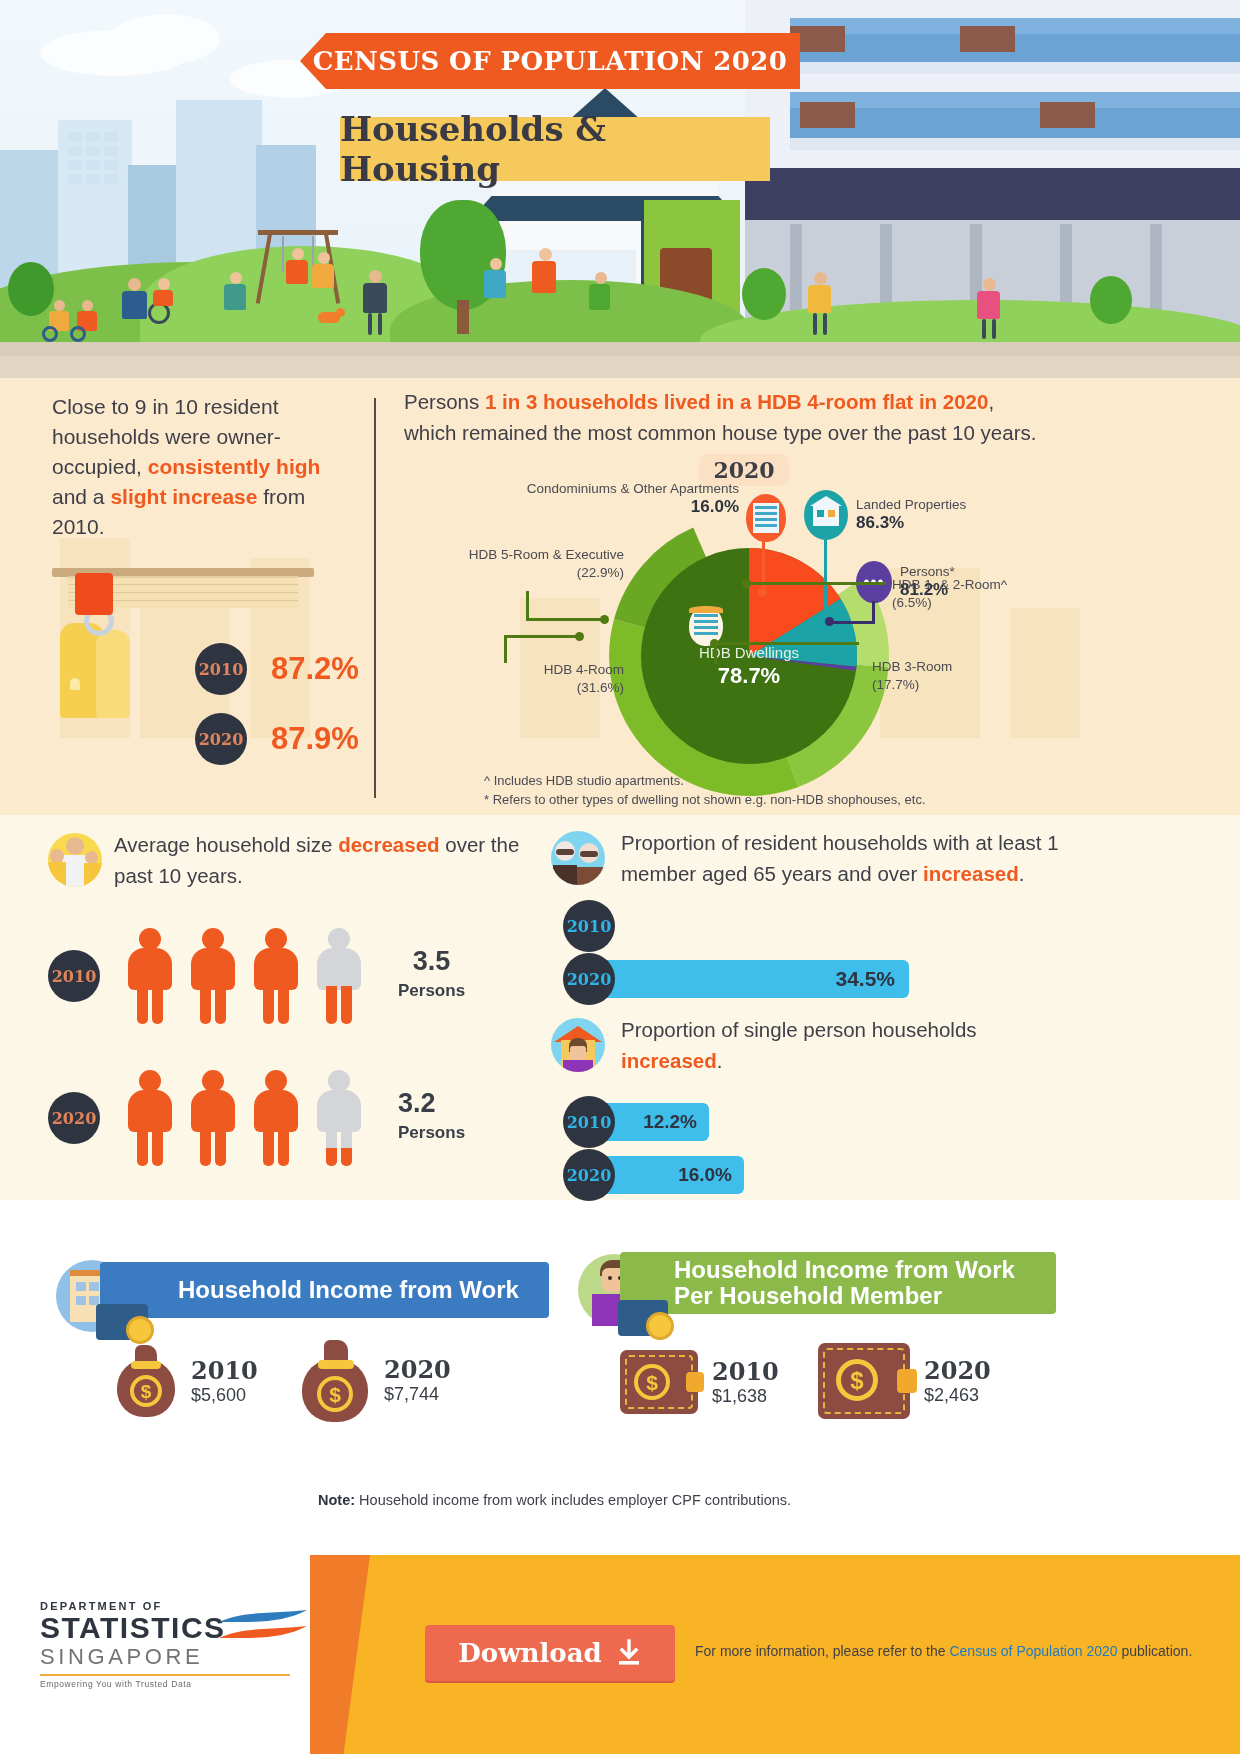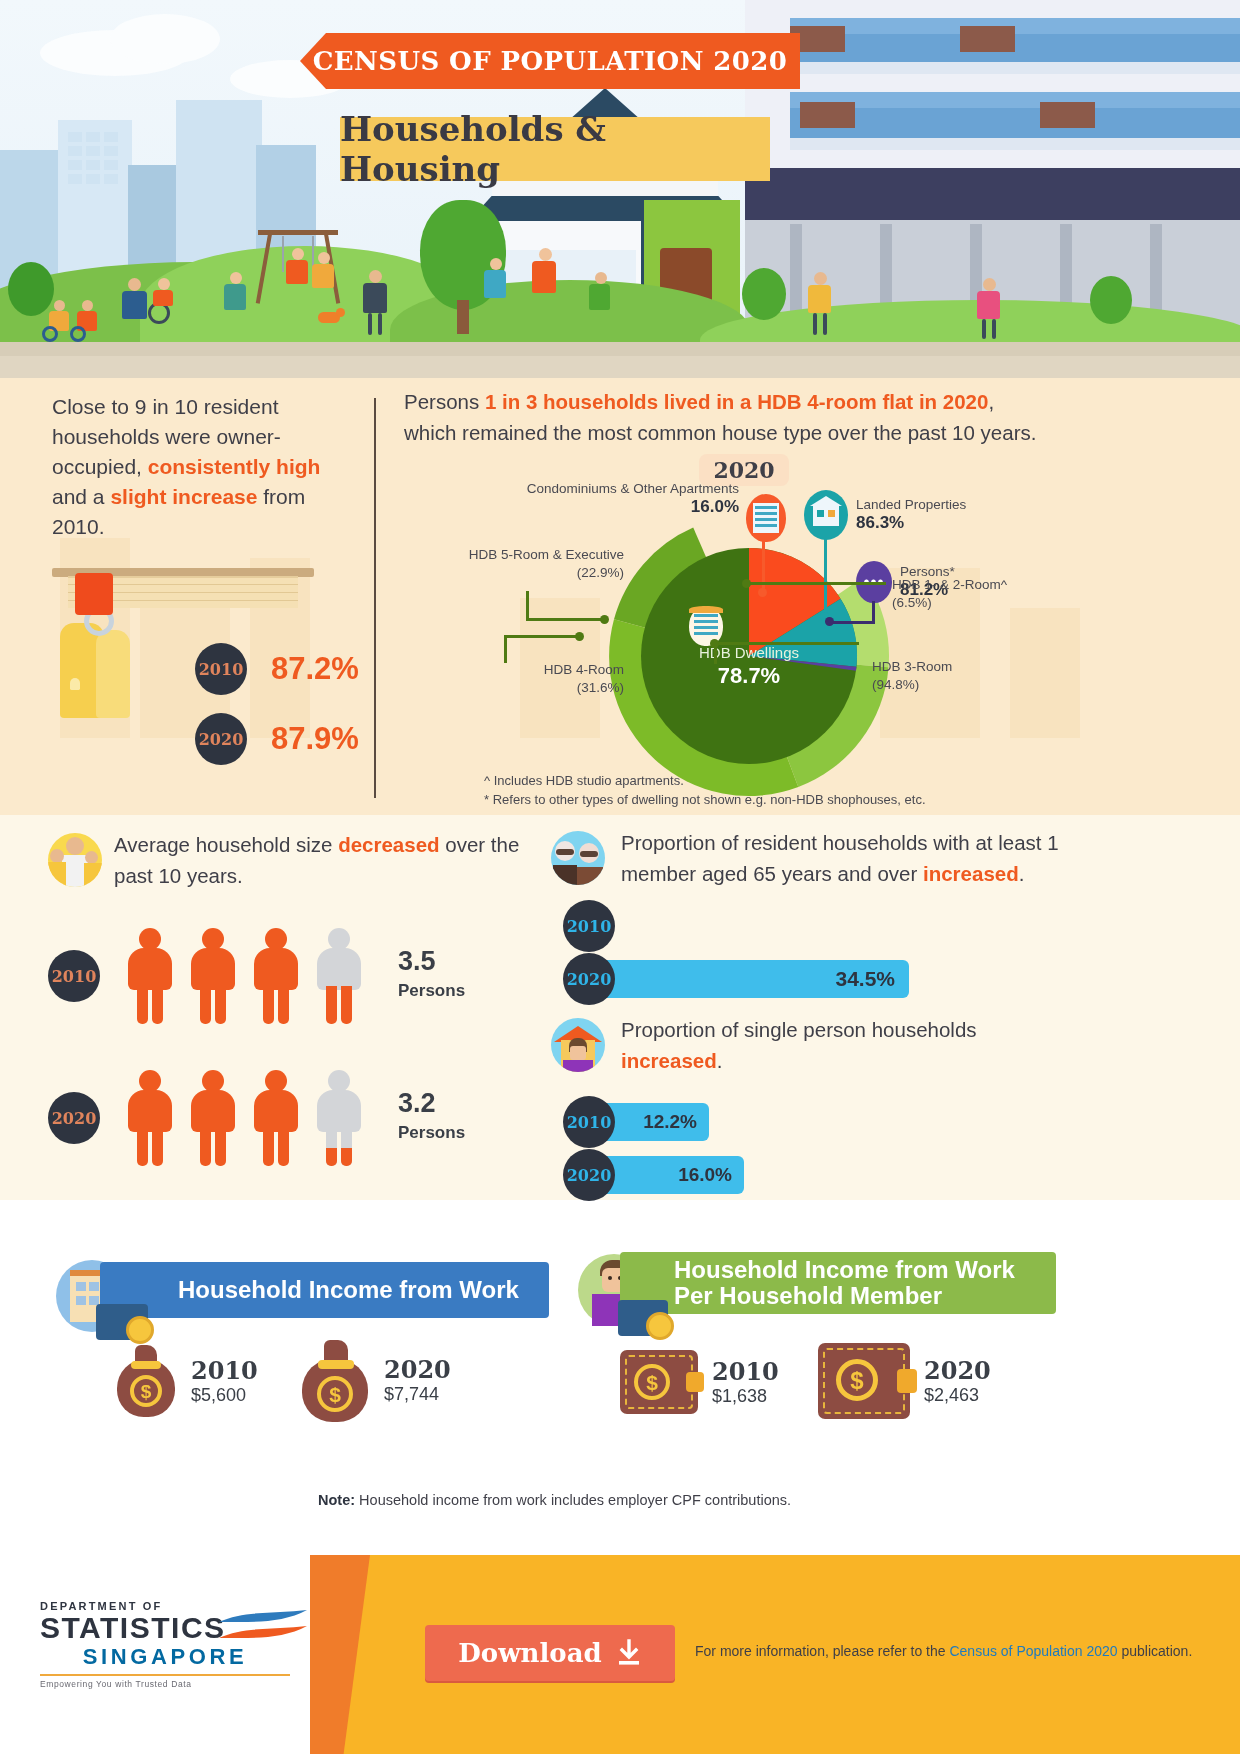--- a/index.html
+++ b/index.html
@@ -134,21 +134,21 @@
     position:absolute; left:425px; top:70px; width:250px; height:56px; background:#ee6a4e;
     border-radius:4px; display:flex; align-items:center; justify-content:center; gap:14px;
     box-shadow:0 2px 0 #d95a3f;
   }
   .dl-btn span { color:#fff; font-family:"DejaVu Serif",serif; font-weight:bold; font-size:26px; }
   .f-info { position:absolute; left:695px; top:88px; font-size:14px; color:#3f3f48; }
   .f-info a { color:#1f7bbf; text-decoration:none; }
   .logo { position:absolute; left:40px; top:45px; width:250px; }
   .logo .l1 { font-size:11px; font-weight:bold; letter-spacing:2.2px; color:#2e3440; }
   .logo .l2 { font-size:30px; font-weight:bold; letter-spacing:1.5px; color:#2e3440; line-height:32px;}
-  .logo .l3 { font-size:22px; font-weight:bold; letter-spacing:3.6px; color:#0369a1; line-height:26px;text-align:center;}
+  .logo .l3 { font-size:22px; font-weight:normal; letter-spacing:3.6px; color:#737373; line-height:26px;}
   .logo .l4 { font-size:8.5px; color:#6a6a72; letter-spacing:.6px; border-top:2px solid #f0a93c; padding-top:3px; margin-top:4px;}
   .swoosh { position:absolute; left:175px; top:8px; width:96px; height:52px; }
 </style>
 </head>
 <body>
 
 <div class="hero">
   <div class="sky-l"></div>
   <div class="sky-r"></div>
 
@@ -458,21 +458,21 @@
 
     <div class="lbl" style="left:488px;top:190px;">
       <span>HDB 1- &amp; 2-Room^</span><br>
       <span>(6.5%)</span>
     </div>
     <div class="lead" style="left:342px;top:196px;width:140px;height:3px;"></div>
     <div class="dot" style="left:338px;top:193px;"></div>
 
     <div class="lbl" style="left:468px;top:272px;">
       <span>HDB 3-Room</span><br>
-      <span>(94.8%)</span>
+      <span>(17.7%)</span>
     </div>
     <div class="lead" style="left:310px;top:258px;width:3px;height:20px;"></div>
     <div class="lead" style="left:310px;top:256px;width:145px;height:3px;"></div>
     <div class="dot" style="left:306px;top:253px;"></div>
 
     <div class="fnote">
       <div>^ Includes HDB studio apartments.</div>
       <div>* Refers to other types of dwelling not shown e.g. non-HDB shophouses, etc.</div>
     </div>
   </div>
@@ -511,21 +511,21 @@
         <div class="pf-torso" style="background:#ef5a20;"></div>
       <div class="pf-legL" style="background:#ef5a20;"></div>
         <div class="pf-legR" style="background:#ef5a20;"></div>
     </div>
     <div class="pfig">
       <div class="pf-head" style="background:#d3d5d8;"></div>
         <div class="pf-torso" style="background:#d3d5d8;"></div>
       <div class="pf-legL" style="background:#ef5a20;"></div>
         <div class="pf-legR" style="background:#ef5a20;"></div>
     </div>
-    <div class="pnum" style="margin-left:20px;">
+    <div class="pnum" style="margin-left:20px;text-align:center;">
       <span>3.5</span>
       <small>Persons</small>
     </div>
   </div>
 
   <div class="figrow" style="left:48px;top:255px;">
     <div class="yr-badge" style="margin-right:26px;">2020</div>
     <div class="pfig">
       <div class="pf-head" style="background:#ef5a20;"></div>
         <div class="pf-torso" style="background:#ef5a20;"></div>

